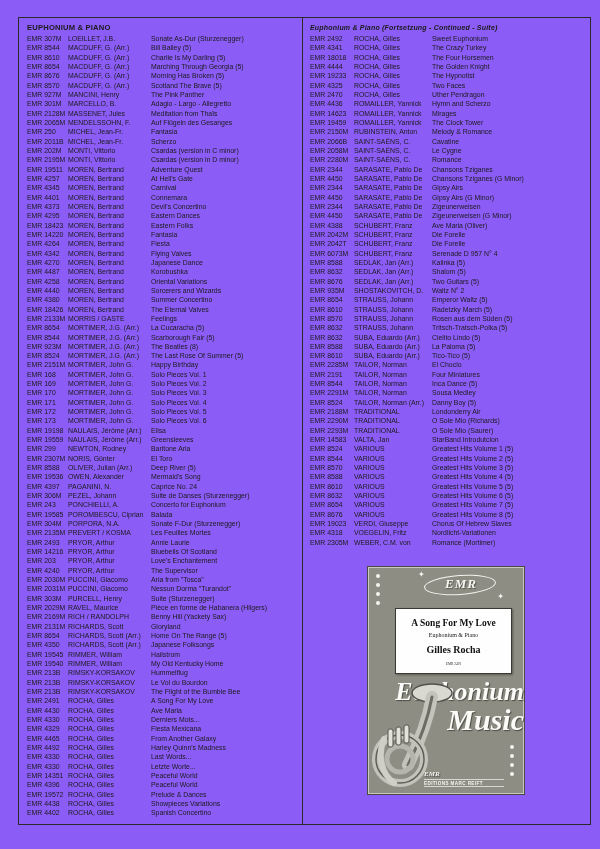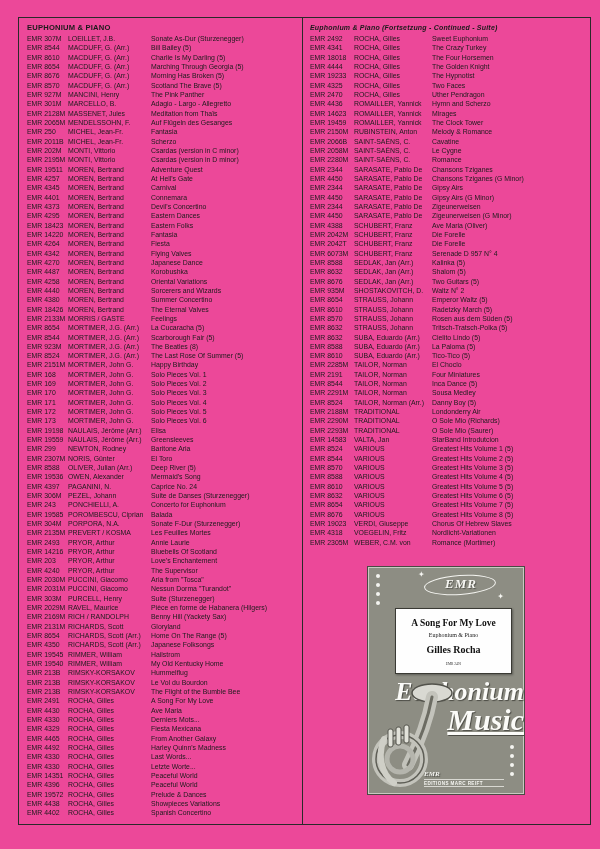--- a/index.html
+++ b/index.html
@@ -1,16 +1,16 @@
 <!DOCTYPE html>
 <html><head>
 <meta charset="utf-8">
 <style>
   html,body{margin:0;padding:0;background:#ffffff;}
-  .page{position:relative;width:600px;height:849px;background:#ec4899;overflow:hidden;
+  .page{position:relative;width:600px;height:849px;background:#8b5cf6;overflow:hidden;
         font-family:"Liberation Sans",sans-serif;color:#1b1b1b;}
   .frame{position:absolute;left:18px;top:17px;width:571px;height:806px;border:1px solid #2a2a2a;}
   .divider{position:absolute;left:283px;top:0;bottom:0;width:1px;background:#2a2a2a;}
   .col{position:absolute;top:4px;}
   .col-left{left:8px;width:272px;}
   .col-right{left:291px;width:276px;}
   .col-header{font-weight:bold;font-size:7.6px;line-height:11px;letter-spacing:.2px;white-space:nowrap;}
   .col-header.italic{font-style:italic;font-size:7px;}
   .rows{margin-top:1px;}
   .row{display:flex;font-size:6.9px;line-height:9.33px;white-space:nowrap;}
@@ -39,21 +39,21 @@
              border:1px solid #3a3a34;box-shadow:1px 1px 2px rgba(0,0,0,.35);
              text-align:center;font-family:"Liberation Serif",serif;}
   .cover-title{margin-top:9px;font-weight:bold;font-size:9.5px;color:#111;}
   .cover-sub{margin-top:4px;font-size:6px;color:#222;}
   .cover-author{margin-top:6px;font-weight:bold;font-size:10px;color:#111;}
   .cover-ref{margin-top:7px;font-size:3.5px;color:#333;}
   .series{position:absolute;left:0;width:100%;text-align:right;
           font-family:"Liberation Serif",serif;font-style:italic;font-weight:bold;color:#fbfbf8;
           text-shadow:1px 1px 1px #4c4c45;}
   .series-1{top:112px;font-size:26px;line-height:26px;right:0;padding-right:4px;}
-  .series-2{top:138px;font-size:30px;line-height:30px;padding-right:22px;text-decoration:underline;}
+  .series-2{top:138px;font-size:30px;line-height:30px;padding-right:22px;}
   .horn{position:absolute;left:2px;top:112px;}
   .publisher{position:absolute;left:56px;top:203px;width:80px;color:#f4f4f0;}
   .pub-logo{font-family:"Liberation Serif",serif;font-style:italic;font-weight:bold;font-size:7px;
             display:block;text-shadow:1px 1px 1px #50504a;}
   .pub-name{display:block;font-size:4.6px;letter-spacing:.4px;font-weight:bold;margin-top:1px;
             border-top:.5px solid #d8d8d2;border-bottom:.5px solid #d8d8d2;padding:.5px 0;}
 </style>
 </head>
 <body>
 

